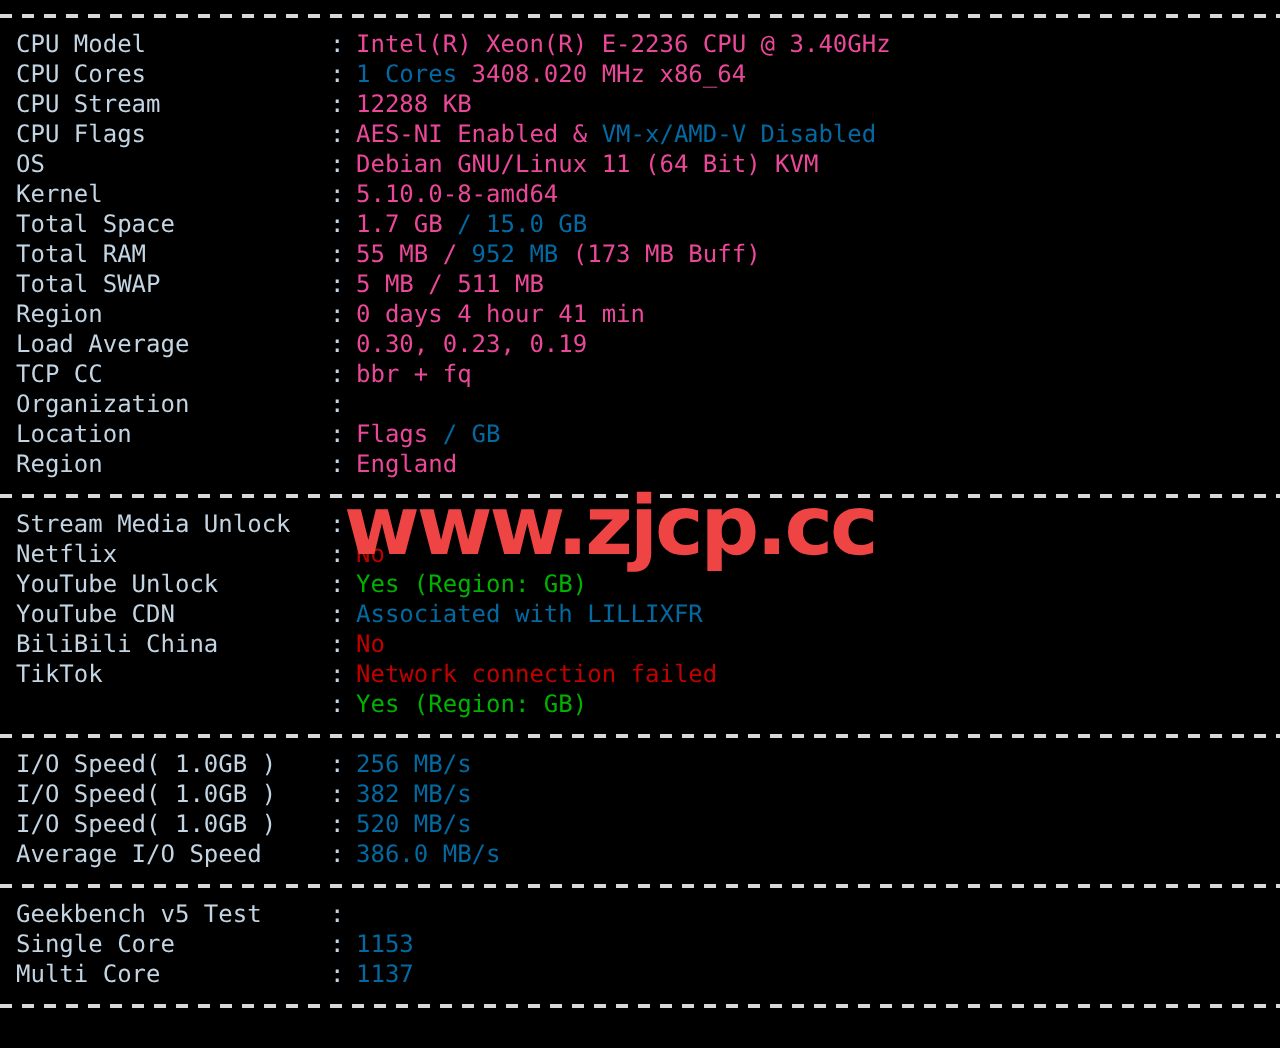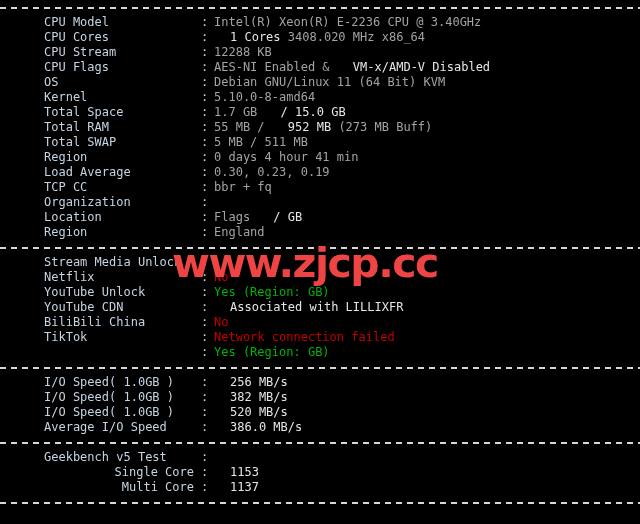--- a/index.html
+++ b/index.html
@@ -54,79 +54,79 @@
   .label {
     position: absolute;
     left: 8px;
     top: 0;
     color: #c3d4e2;
     white-space: pre;
   }
   .label.indent {
     left: 8px;
     width: 150px;
-    text-align: right;
+    text-align: left;
   }
 
   .colon {
     position: absolute;
     left: 165px;
     top: 0;
     color: #c3d4e2;
   }
 
   .value {
     position: absolute;
     left: 178px;
     top: 0;
     white-space: pre;
   }
 
-  .c-cyan   { color: #a3a3a3; }
-  .c-yellow { color: #e5e5e5; margin-left: 16px; }
+  .c-cyan   { color: #ec4899; }
+  .c-yellow { color: #0369a1; }
   .c-green  { color: #00b200; }
   .c-red    { color: #c10000; }
 
   .watermark {
     position: absolute;
     left: 172px;
     top: 243px;
     font-family: "DejaVu Sans", "Liberation Sans", sans-serif;
     font-weight: bold;
     font-size: 41px;
     line-height: 41px;
     letter-spacing: -1.5px;
     color: #ef4444;
     pointer-events: none;
     z-index: 5;
     white-space: nowrap;
   }
 
-  .block { position: relative; padding-left: 36px; }
+  .block { position: relative; }
 </style>
 </head>
 <body>
 
 <div class="screen">
 
   <div class="watermark">www.zjcp.cc</div>
 
   <div class="divider">
     <div class="dashes"></div>
   </div>
 
   <div class="block" id="system-info-block">
       <div class="row"><span class="label">CPU Model</span><span class="colon">:</span><span class="value"><span class="c-cyan">Intel(R) Xeon(R) E-2236 CPU @ 3.40GHz</span></span></div>
       <div class="row"><span class="label">CPU Cores</span><span class="colon">:</span><span class="value"><span class="c-yellow">1 Cores </span><span class="c-cyan">3408.020 MHz x86_64</span></span></div>
       <div class="row"><span class="label">CPU Stream</span><span class="colon">:</span><span class="value"><span class="c-cyan">12288 KB</span></span></div>
       <div class="row"><span class="label">CPU Flags</span><span class="colon">:</span><span class="value"><span class="c-cyan">AES-NI Enabled &amp; </span><span class="c-yellow">VM-x/AMD-V Disabled</span></span></div>
       <div class="row"><span class="label">OS</span><span class="colon">:</span><span class="value"><span class="c-cyan">Debian GNU/Linux 11 (64 Bit) KVM</span></span></div>
       <div class="row"><span class="label">Kernel</span><span class="colon">:</span><span class="value"><span class="c-cyan">5.10.0-8-amd64</span></span></div>
       <div class="row"><span class="label">Total Space</span><span class="colon">:</span><span class="value"><span class="c-cyan">1.7 GB </span><span class="c-yellow">/ 15.0 GB</span></span></div>
-      <div class="row"><span class="label">Total RAM</span><span class="colon">:</span><span class="value"><span class="c-cyan">55 MB / </span><span class="c-yellow">952 MB </span><span class="c-cyan">(273 MB Buff)</span></span></div>
+      <div class="row"><span class="label">Total RAM</span><span class="colon">:</span><span class="value"><span class="c-cyan">55 MB / </span><span class="c-yellow">952 MB </span><span class="c-cyan">(173 MB Buff)</span></span></div>
       <div class="row"><span class="label">Total SWAP</span><span class="colon">:</span><span class="value"><span class="c-cyan">5 MB / 511 MB</span></span></div>
       <div class="row"><span class="label">Region</span><span class="colon">:</span><span class="value"><span class="c-cyan">0 days 4 hour 41 min</span></span></div>
       <div class="row"><span class="label">Load Average</span><span class="colon">:</span><span class="value"><span class="c-cyan">0.30, 0.23, 0.19</span></span></div>
       <div class="row"><span class="label">TCP CC</span><span class="colon">:</span><span class="value"><span class="c-cyan">bbr + fq</span></span></div>
       <div class="row"><span class="label">Organization</span><span class="colon">:</span></div>
       <div class="row"><span class="label">Location</span><span class="colon">:</span><span class="value"><span class="c-cyan">Flags </span><span class="c-yellow">/ GB</span></span></div>
       <div class="row"><span class="label">Region</span><span class="colon">:</span><span class="value"><span class="c-cyan">England</span></span></div>
     </div>
 
   <div class="divider">

